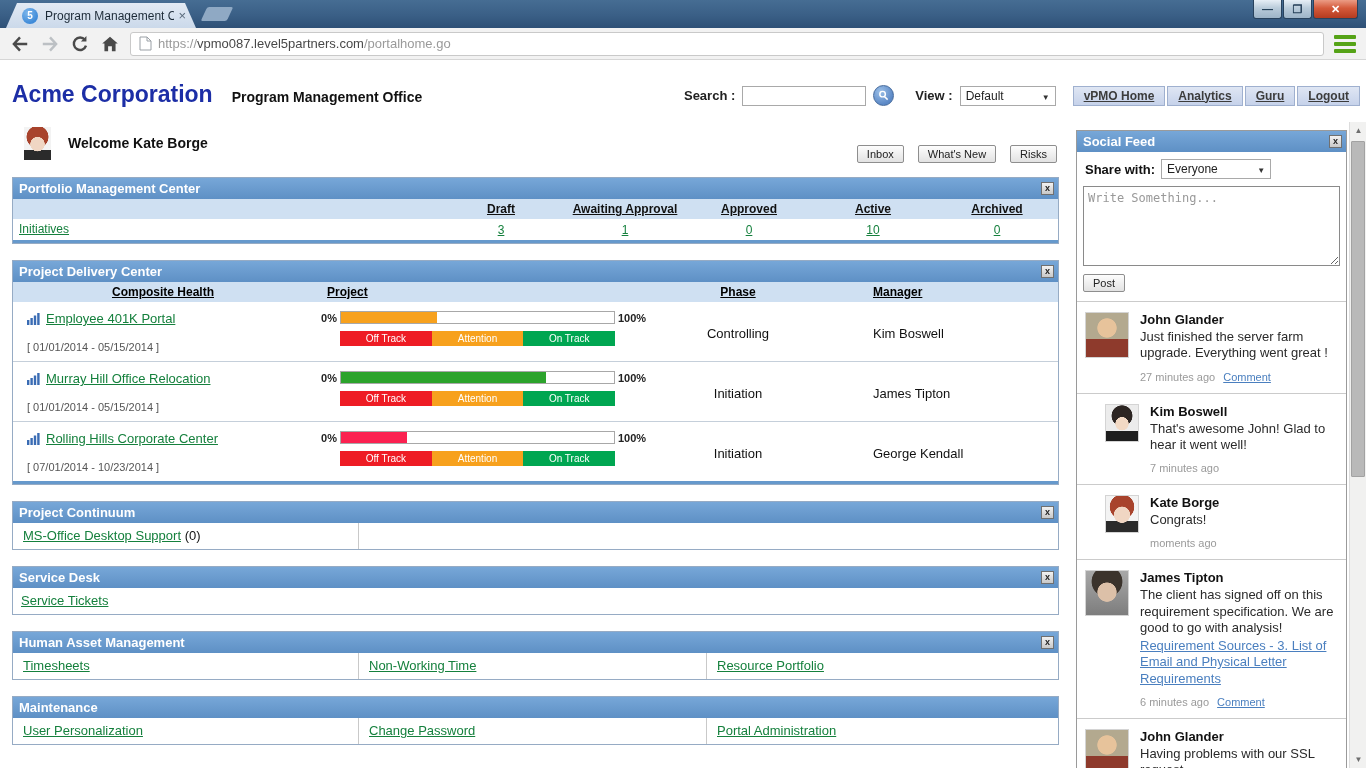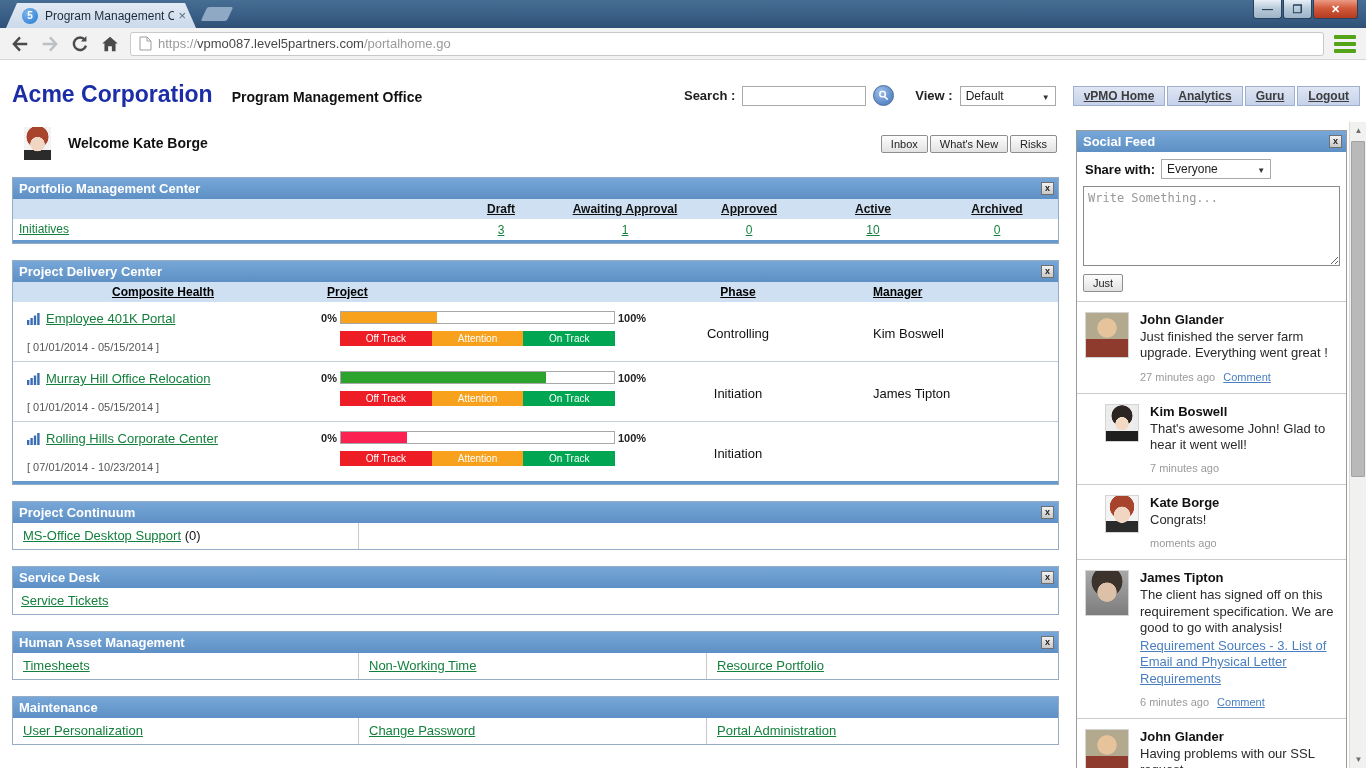--- a/index.html
+++ b/index.html
@@ -50,21 +50,21 @@
     display:inline-flex; align-items:center; justify-content:space-between; padding:0 5px; }
   .view-select { width:96px; margin-right:10px; }
   .sel-arrow::before { content:"▼"; font-size:8px; color:#333; margin-left:6px; }
   .topnav { display:flex; gap:2px; }
   .topnav .navbtn { background:linear-gradient(180deg,#dfe6f3,#c6d2ea); border:1px solid #9fb0cf; padding:2px 10px;
     font-size:12px; font-weight:bold; color:#3c3c3c; text-decoration:underline; white-space:nowrap; }
 
   .welcome-row { position:absolute; top:66px; left:12px; width:1047px; height:40px; }
   .welcome-row .avatar { position:absolute; left:12px; top:0; width:27px; height:33px; }
   .welcome-text { position:absolute; left:56px; top:8px; font-size:14px; font-weight:bold; color:#111; }
-  .welcome-btns { position:absolute; right:2px; top:8px; display:flex; gap:2px; }
+  .welcome-btns { position:absolute; right:2px; top:18px; display:flex; gap:14px; }
   .gbtn { background:linear-gradient(180deg,#fdfdfd,#e2e2e2); border:1px solid #8e8e8e; border-radius:2px;
     font-size:11px; color:#222; padding:2px 9px; white-space:nowrap; }
 
   
   .leftcol { position:absolute; top:116px; left:12px; width:1047px; }
   .panel { border:1px solid #96abc4; margin-bottom:16px; background:#fff; }
   .panel-h { height:21px; background:linear-gradient(180deg,#77a7d8,#5e90c5); color:#fff; font-weight:bold;
     font-size:13px; line-height:21px; padding-left:6px; position:relative; }
   .xbtn { position:absolute; right:4px; top:4px; width:13px; height:13px; background:linear-gradient(180deg,#f2f2f2,#c8c8c8);
     border:1px solid #707070; color:#222; font-size:9px; line-height:10px; text-align:center; }
@@ -358,20 +358,21 @@
               </div>
             <span class="scale-lab max">100%</span>
           </div>
           <div class="legend">
             <div class="leg" style="background: rgb(238, 28, 36);">Off Track</div>
             <div class="leg" style="background: rgb(247, 161, 29);">Attention</div>
             <div class="leg" style="background: rgb(0, 166, 81);">On Track</div>
           </div>
         </div>
         <div class="phase-cell">Initiation</div>
+        <div class="mgr-cell">George Kendall</div>
       </div>
       <div class="strip"></div>
     </div>
 
     <div class="panel">
       <div class="panel-h"><span>Project Continuum</span>
         <div class="xbtn"></div>
       </div>
       <div class="link-row" style="grid-template-columns:346px 701px;">
         <div class="lcell"><a class="lnk">MS-Office Desktop Support</a> <span class="count">(0)</span></div>
@@ -413,21 +414,21 @@
       <div class="xbtn"></div>
     </div>
     <div class="share-row">
       <span class="share-label">Share with:</span>
       <div class="select share-select">
         <span>Everyone</span>
           <span class="sel-arrow"></span>
       </div>
     </div>
     <textarea class="composer" placeholder="Write Something..." style=""></textarea>
-    <button class="gbtn post-btn">Just</button>
+    <button class="gbtn post-btn">Post</button>
 
     <div class="feed-item">
       <div class="fav av-john"></div>
       <div class="fbody">
         <div class="f-name">John Glander</div>
         <div class="f-text">Just finished the server farm upgrade. Everything went great !</div>
         <div class="f-meta"><span>27 minutes ago</span><a class="f-comment">Comment</a></div>
       </div>
     </div>
 

